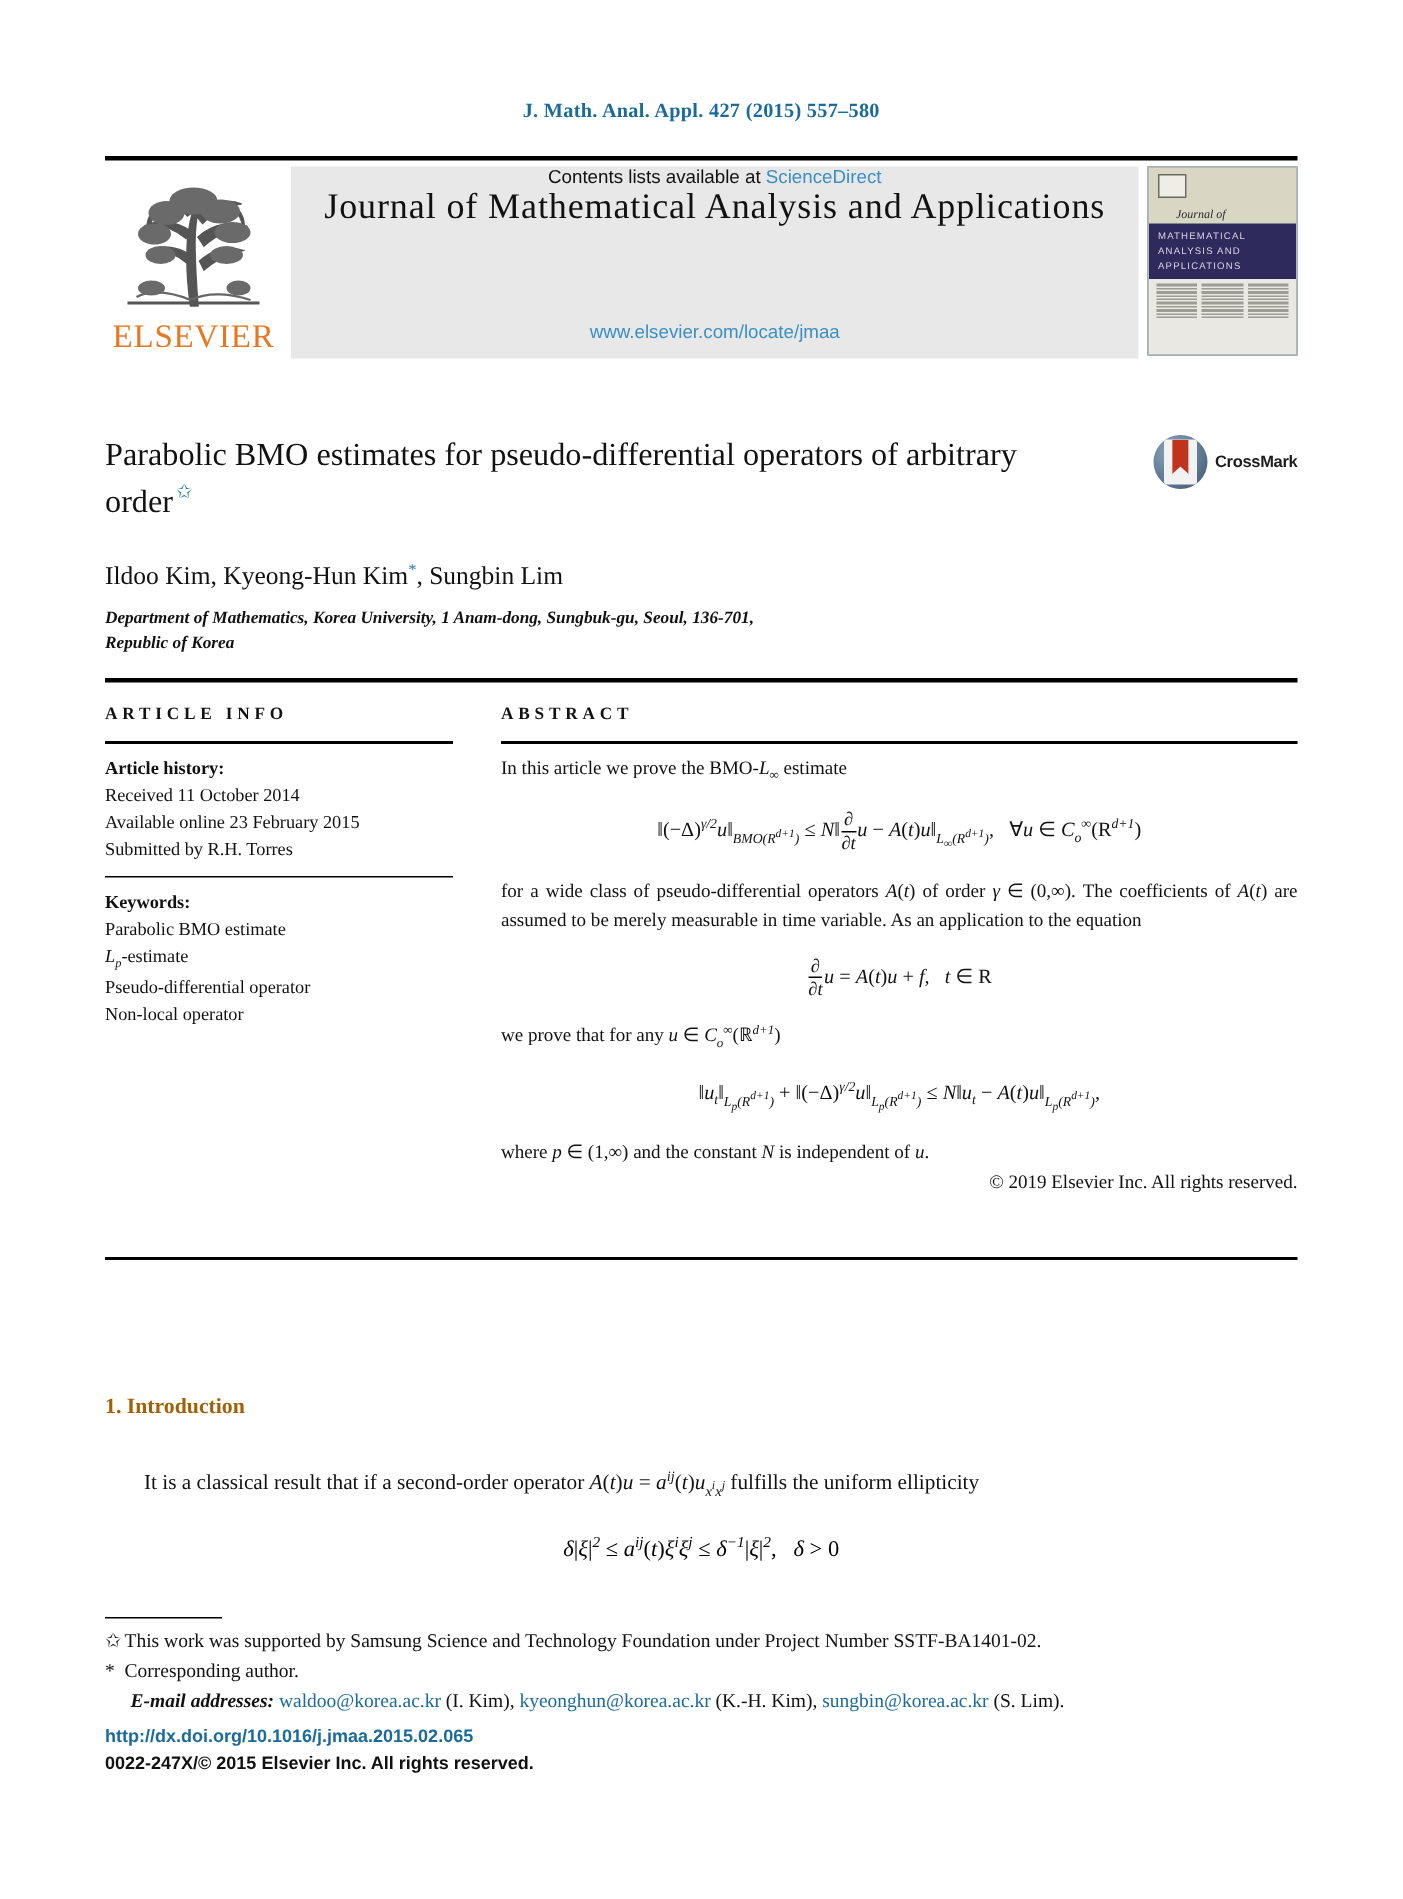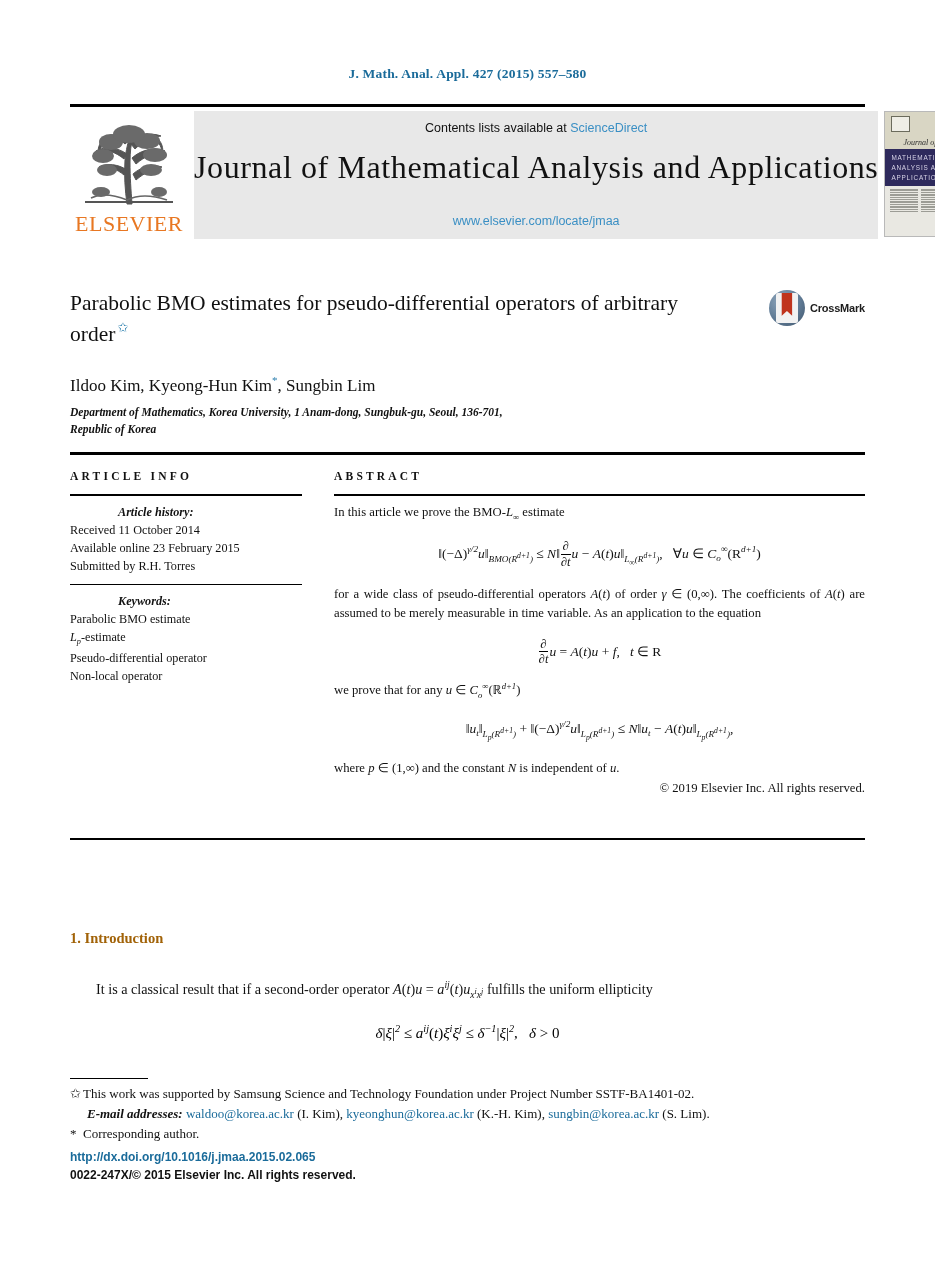--- a/index.html
+++ b/index.html
@@ -73,35 +73,33 @@
   .sd-band {
     flex: 1 1 auto;
     background: #e8e8e8;
     margin-left: 6px;
     margin-right: 6px;
     position: relative;
     display: flex;
     flex-direction: column;
     align-items: center;
     justify-content: flex-start;
-    padding-top: 10px;
   }
   .contents-line {
     font-family: "Liberation Sans", sans-serif;
     font-size: 12.5px;
     color: #111;
   }
   .contents-line .sd {
     color: #3a8fc4;
   }
   .journal-title {
     font-family: "Liberation Serif", serif;
-    font-size: 32px;
-    color: #111;
-    margin-top: 14px;
+    font-size: 24px;
+    color: #111;
     letter-spacing: 0.6px;
     white-space: nowrap;
   }
   .journal-url {
     font-family: "Liberation Sans", sans-serif;
     font-size: 12.5px;
     color: #3a8fc4;
     position: absolute;
     bottom: 11px;
     left: 0;
@@ -302,23 +300,21 @@
   }
   .hrule { height: 2px; background: #000; margin-bottom: 7px; }
   .hrule-thin { height: 1px; background: #000; margin: 9px 0 7px 0; }
   .info-body {
     font-family: "Liberation Serif", serif;
     font-size: 12.2px;
     line-height: 1.48;
     color: #111;
   }
   .info-label {
-    font-style: italic;
     font-weight: bold;
-    margin-left: 48px;
   }
   .abs-body {
     font-family: "Liberation Serif", serif;
     font-size: 12.7px;
     line-height: 1.5;
     color: #111;
     text-align: justify;
   }
   .eq {
     text-align: center;
@@ -616,23 +612,23 @@
     It is a classical result that if a second-order operator <span class="mi">A</span>(<span class="mi">t</span>)<span class="mi">u</span> = <span class="mi">a</span><sup class="m">ij</sup>(<span class="mi">t</span>)<span class="mi">u</span><sub class="m">x<sup>i</sup>x<sup>j</sup></sub> fulfills the uniform ellipticity
   </div>
 
   <div class="intro-eq">
     <span class="mi">δ</span>|<span class="mi">ξ</span>|<sup class="m">2</sup> ≤ <span class="mi">a</span><sup class="m">ij</sup>(<span class="mi">t</span>)<span class="mi">ξ</span><sup class="m">i</sup><span class="mi">ξ</span><sup class="m">j</sup> ≤ <span class="mi">δ</span><sup class="m">−1</sup>|<span class="mi">ξ</span>|<sup class="m">2</sup>,&nbsp;&nbsp; <span class="mi">δ</span> &gt; 0
   </div>
 
   <div class="footnote-rule"></div>
   <div class="footnotes">
     <span class="fn-line"><span class="fn-mark">✩</span><span>This work was supported by Samsung Science and Technology Foundation under Project Number SSTF-BA1401-02.</span></span>
+    <span class="fn-line"><span class="fn-mark">*</span><span>Corresponding author.</span></span>
     <span class="fn-line fn-emails"><span class="lab">E-mail addresses:</span>
       <a class="mail" href="#">waldoo@korea.ac.kr</a> <span>(I. Kim)</span>, <a class="mail" href="#">kyeonghun@korea.ac.kr</a> <span>(K.-H. Kim)</span>, <a class="mail" href="#">sungbin@korea.ac.kr</a> <span>(S. Lim)</span>.</span>
-    <span class="fn-line"><span class="fn-mark">*</span><span>Corresponding author.</span></span>
   </div>
 
   <div class="doi-block">
     <a class="doi" href="#">http://dx.doi.org/10.1016/j.jmaa.2015.02.065</a>
     <div class="issn">0022-247X/© 2015 Elsevier Inc. All rights reserved.</div>
   </div>
 
 </div>
 
 </body></html>

